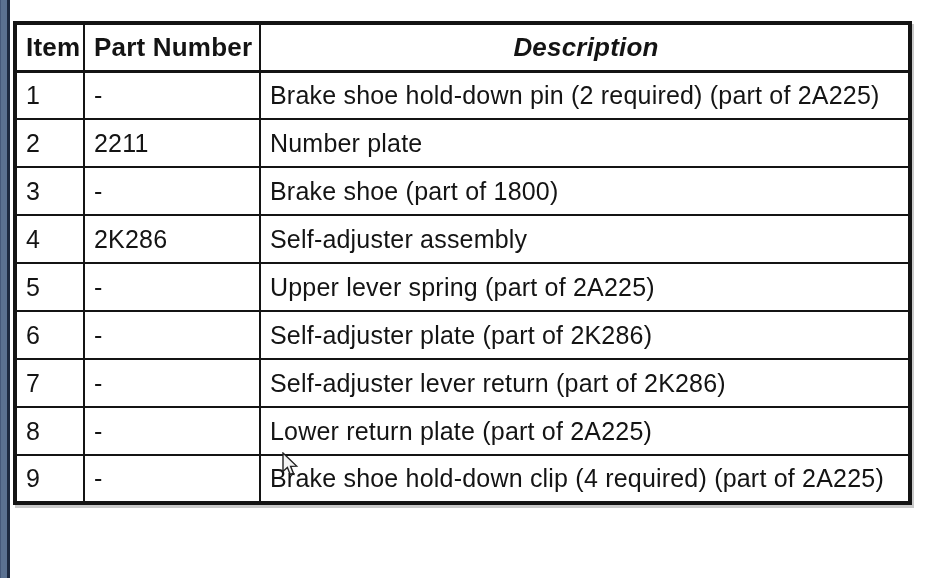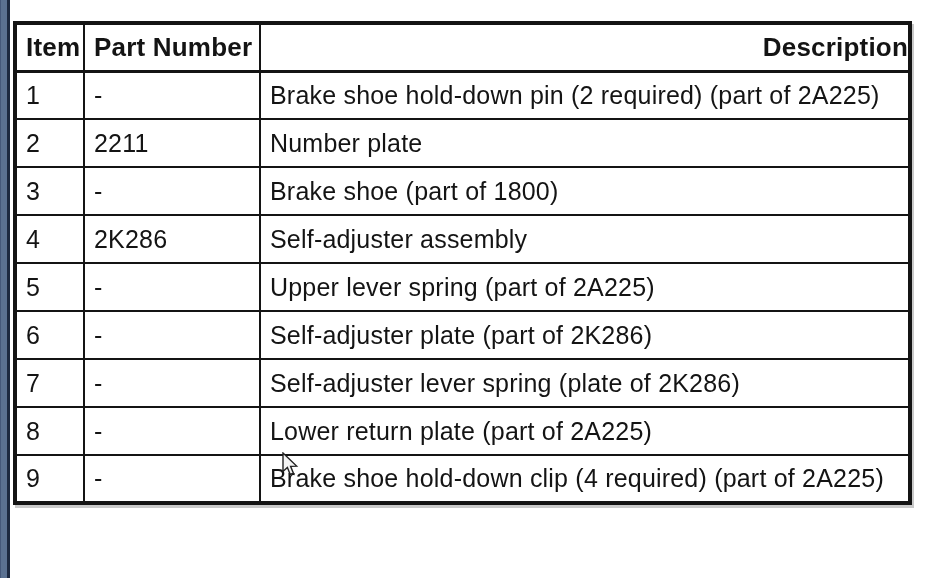--- a/index.html
+++ b/index.html
@@ -35,34 +35,34 @@
     table-layout: fixed;
     background: #fff;
     border: 4px solid var(--border);
     box-shadow: 2px 3px 0 var(--shadow);
   }
   col.c-item { width: 69px; }
   col.c-part { width: 176px; }
   .parts-table th, .parts-table td {
     border: 2px solid var(--border);
     height: 48px;
-    padding: 0 0 0 9px;
+    padding: 0 6px 0 9px;
     font-size: 25px;
     letter-spacing: 0.2px;
     vertical-align: middle;
     text-align: left;
     white-space: nowrap;
     overflow: hidden;
   }
   .parts-table th {
     font-size: 26px;
     font-weight: bold;
     border-bottom-width: 3px;
   }
-  .parts-table th.desc-h { text-align: right; }
+  .parts-table th.desc-h { text-align: center; font-style: italic; }
   .cursor {
     position: absolute;
     left: 282px; top: 452px;
     width: 17px; height: 24px;
     pointer-events: none;
   }
 </style>
 </head>
 <body>
 
@@ -108,21 +108,21 @@
         <td>Upper lever spring (part of 2A225)</td>
       </tr>
       <tr>
         <td>6</td>
         <td>-</td>
         <td>Self-adjuster plate (part of 2K286)</td>
       </tr>
       <tr>
         <td>7</td>
         <td>-</td>
-        <td>Self-adjuster lever spring (plate of 2K286)</td>
+        <td>Self-adjuster lever return (part of 2K286)</td>
       </tr>
       <tr>
         <td>8</td>
         <td>-</td>
         <td>Lower return plate (part of 2A225)</td>
       </tr>
       <tr>
         <td>9</td>
         <td>-</td>
         <td>Brake shoe hold-down clip (4 required) (part of 2A225)</td>

